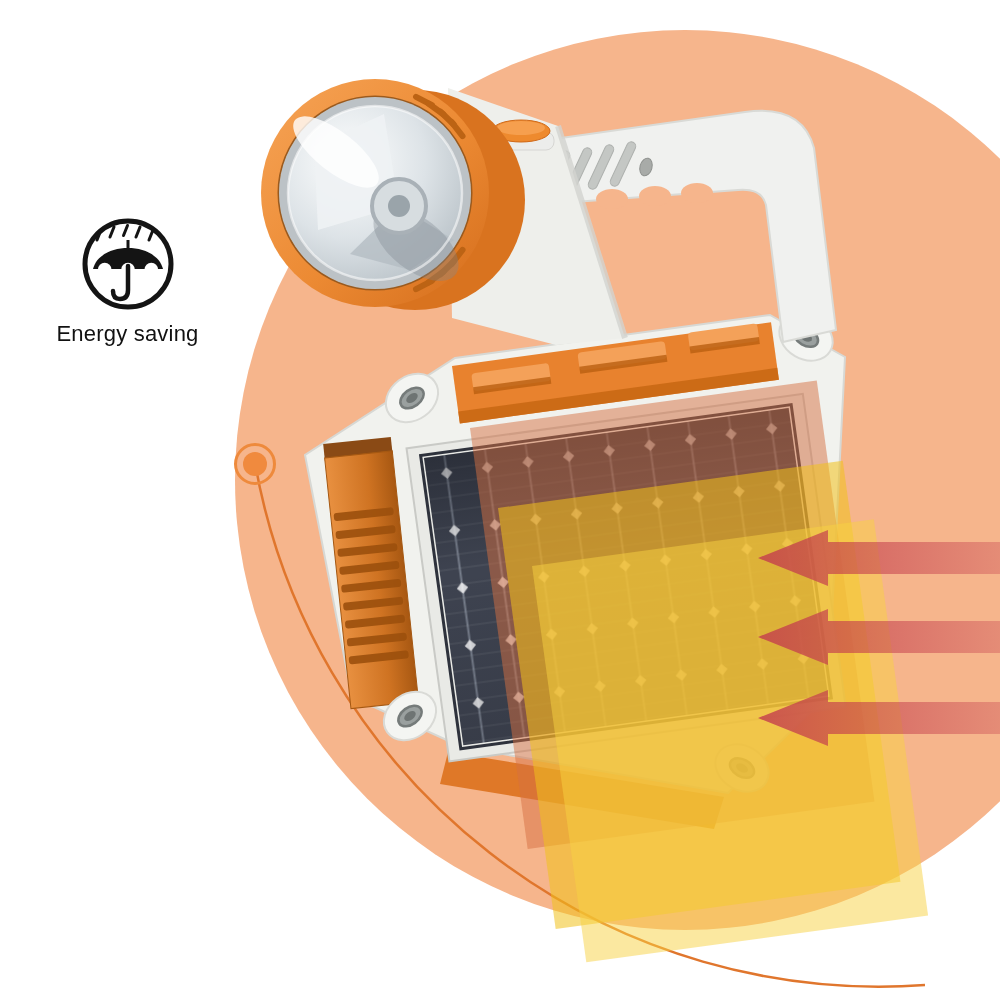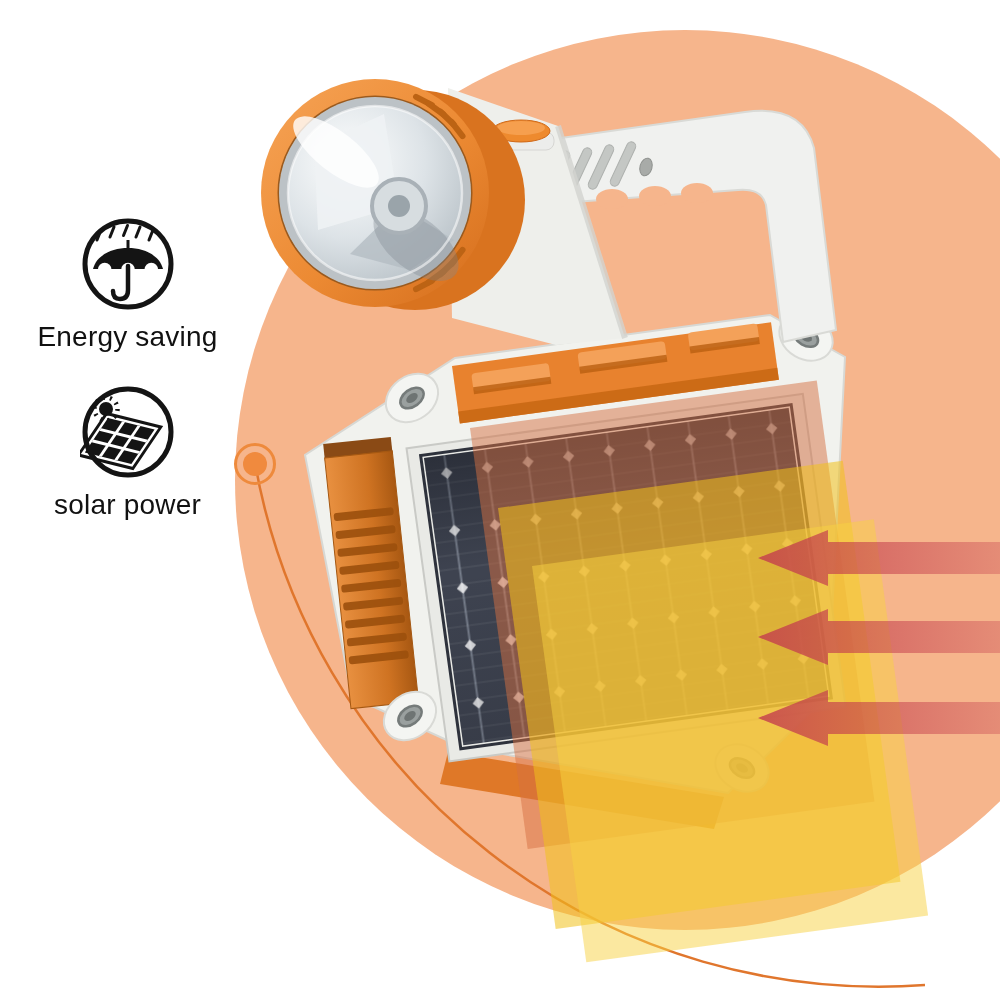--- a/index.html
+++ b/index.html
@@ -1,21 +1,21 @@
 <!DOCTYPE html>
 <html><head>
 <meta charset="utf-8">
 <style>
   html,body{margin:0;padding:0;background:#fff;}
   #stage{position:relative;width:1000px;height:1000px;overflow:hidden;background:#fff;
          font-family:"Liberation Sans","DejaVu Sans",sans-serif;}
   #scene{position:absolute;left:0;top:0;}
   .feature{position:absolute;left:30px;width:195px;text-align:center;}
   .feature svg{display:block;margin:0 auto;}
-  .feature .label{margin-top:9px;font-size:28px;color:#111;letter-spacing:.2px;white-space:nowrap;}
+  .feature .label{margin-top:9px;font-size:22px;color:#111;letter-spacing:.2px;white-space:nowrap;}
   #f1{top:216px;} #f2{top:384px;} #f3{top:563px;}
 </style>
 </head>
 <body>
 
 <div id="stage">
 
   <svg id="scene" width="1000" height="1000" viewBox="0 0 1000 1000">
     <defs>
       <radialGradient id="gGlass" cx="35%" cy="32%" r="80%">
@@ -213,35 +213,15 @@
       <path d="M 13,53 C 20,25 76,25 83,53 Z" fill="#141414"></path>
       <circle cx="24.7" cy="53.5" r="6.8" fill="#ffffff"></circle>
       <circle cx="48" cy="53.5" r="6.8" fill="#ffffff"></circle>
       <circle cx="71.3" cy="53.5" r="6.8" fill="#ffffff"></circle>
       <line x1="48" y1="24" x2="48" y2="34" stroke="#141414" stroke-width="3"></line>
       <path d="M 48,50 L 48,74 Q 48,83 40,83 Q 33,83 33,75" fill="none" stroke="#141414" stroke-width="4.5" stroke-linecap="round"></path>
     </svg>
     <div class="label">Energy saving</div>
   </div>
 
-  <div class="feature" id="f2">
-    <svg width="96" height="96" viewBox="0 0 96 96">
-      <circle cx="48" cy="48" r="43" fill="none" stroke="#141414" stroke-width="5"></circle>
-      <g>
-        <circle cx="26" cy="25" r="7" fill="#141414"></circle>
-        <circle cx="26" cy="25" r="11.5" fill="none" stroke="#141414" stroke-width="4.5" stroke-dasharray="2 5.23"></circle>
-      </g>
-      <g transform="translate(28,34) rotate(14) skewX(-20)">
-        <rect x="-4" y="-4" width="56" height="47" fill="none" stroke="#141414" stroke-width="3"></rect>
-        <rect x="0" y="0" width="48" height="39" fill="#141414"></rect>
-        <g stroke="#ffffff" stroke-width="3">
-          <line x1="16" y1="0" x2="16" y2="39"></line>
-            <line x1="32" y1="0" x2="32" y2="39"></line>
-          <line x1="0" y1="13" x2="48" y2="13"></line>
-            <line x1="0" y1="26" x2="48" y2="26"></line>
-        </g>
-      </g>
-    </svg>
-    <div class="label">solar power</div>
-  </div>
 
 
 </div>
 
 </body></html>

